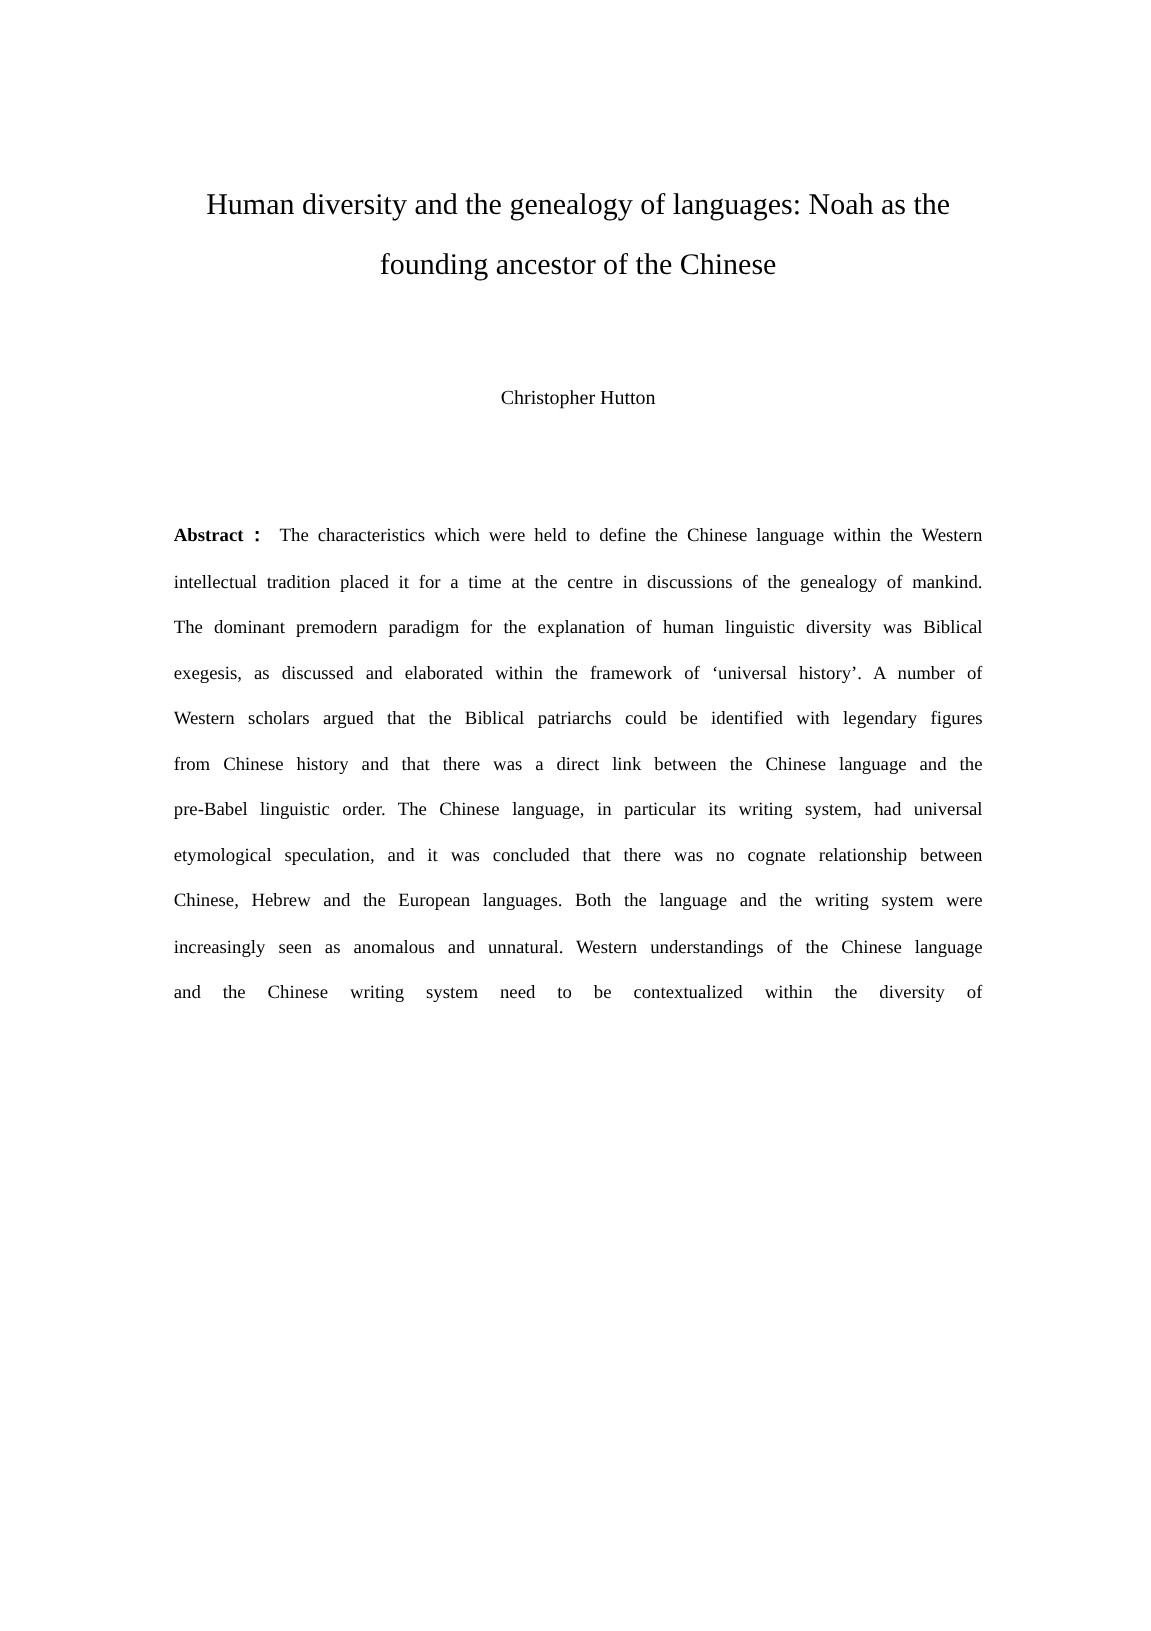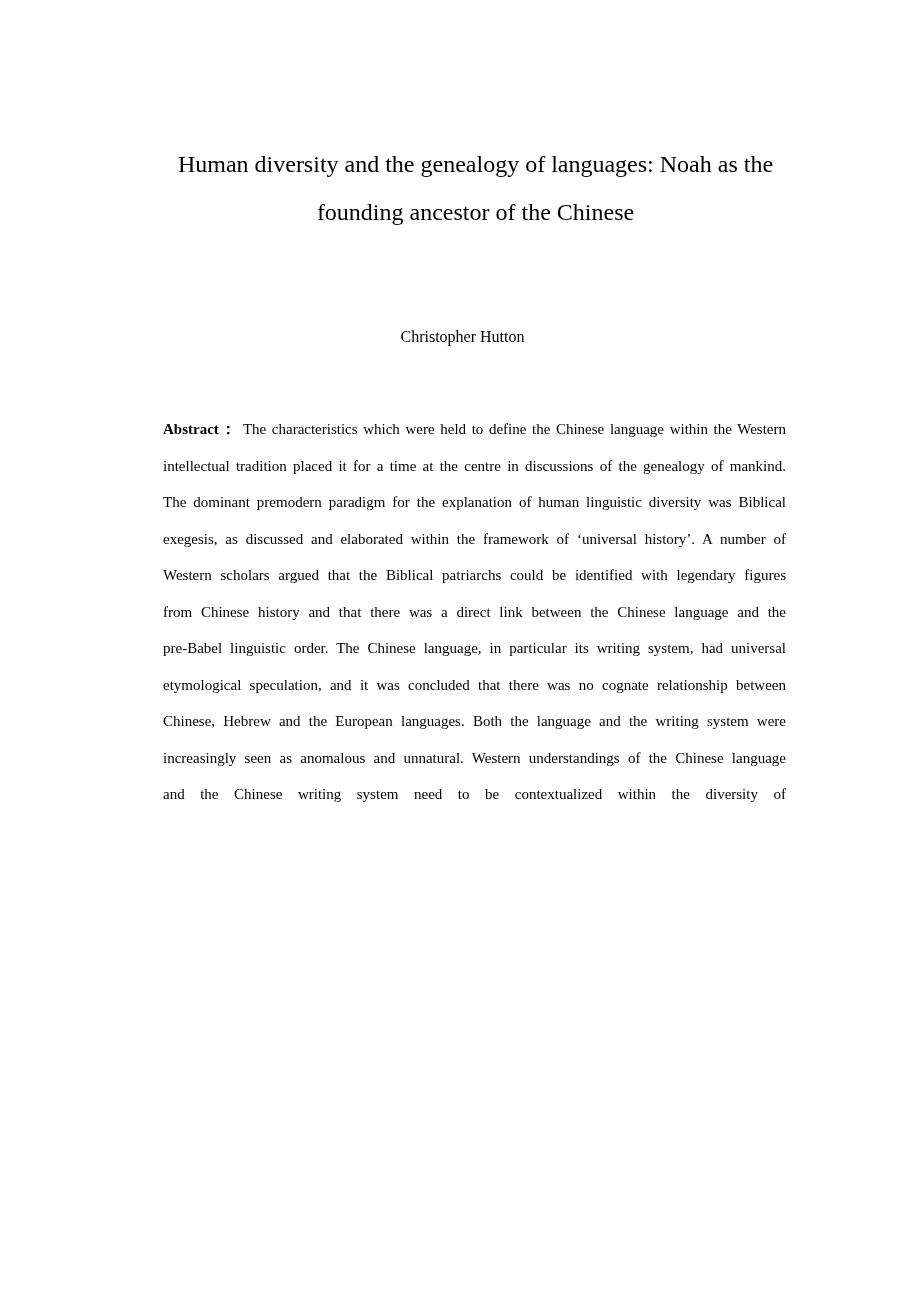--- a/index.html
+++ b/index.html
@@ -16,51 +16,50 @@
     overflow: hidden;
   }
   .page {
     position: absolute;
     inset: 0;
     background: #ffffff;
   }
   .title-block {
     position: absolute;
     top: 140px;
-    left: 152px;
+    left: 139px;
     width: 647px;
     text-align: center;
     font-size: 24px;
     line-height: 48px;
     font-weight: 400;
   }
   .author-line {
     position: absolute;
-    top: 325px;
+    top: 307px;
     left: 139px;
     width: 647px;
     text-align: center;
     font-size: 16px;
     line-height: 24px;
   }
   .abstract-block {
     position: absolute;
     top: 411px;
     left: 139px;
     width: 647px;
     font-size: 15px;
   }
   .abs-line {
     height: 36.5px;
     line-height: 36.5px;
     text-align: justify;
     text-align-last: justify;
     white-space: nowrap;
     overflow: hidden;
-    margin-left: 24px;
   }
   .abs-line.abs-last {
     text-align-last: left;
   }
   .abs-label {
     font-weight: 700;
   }
 </style>
 </head>
 <body>

